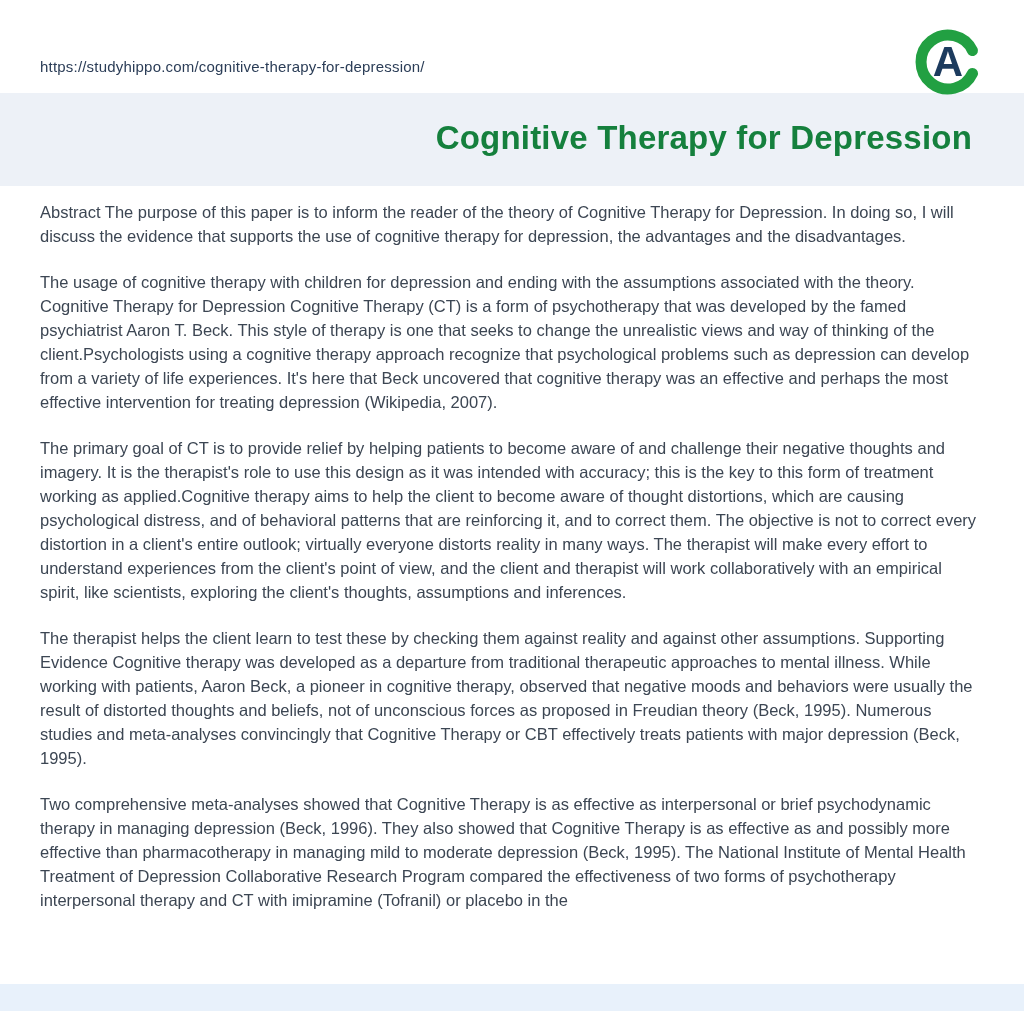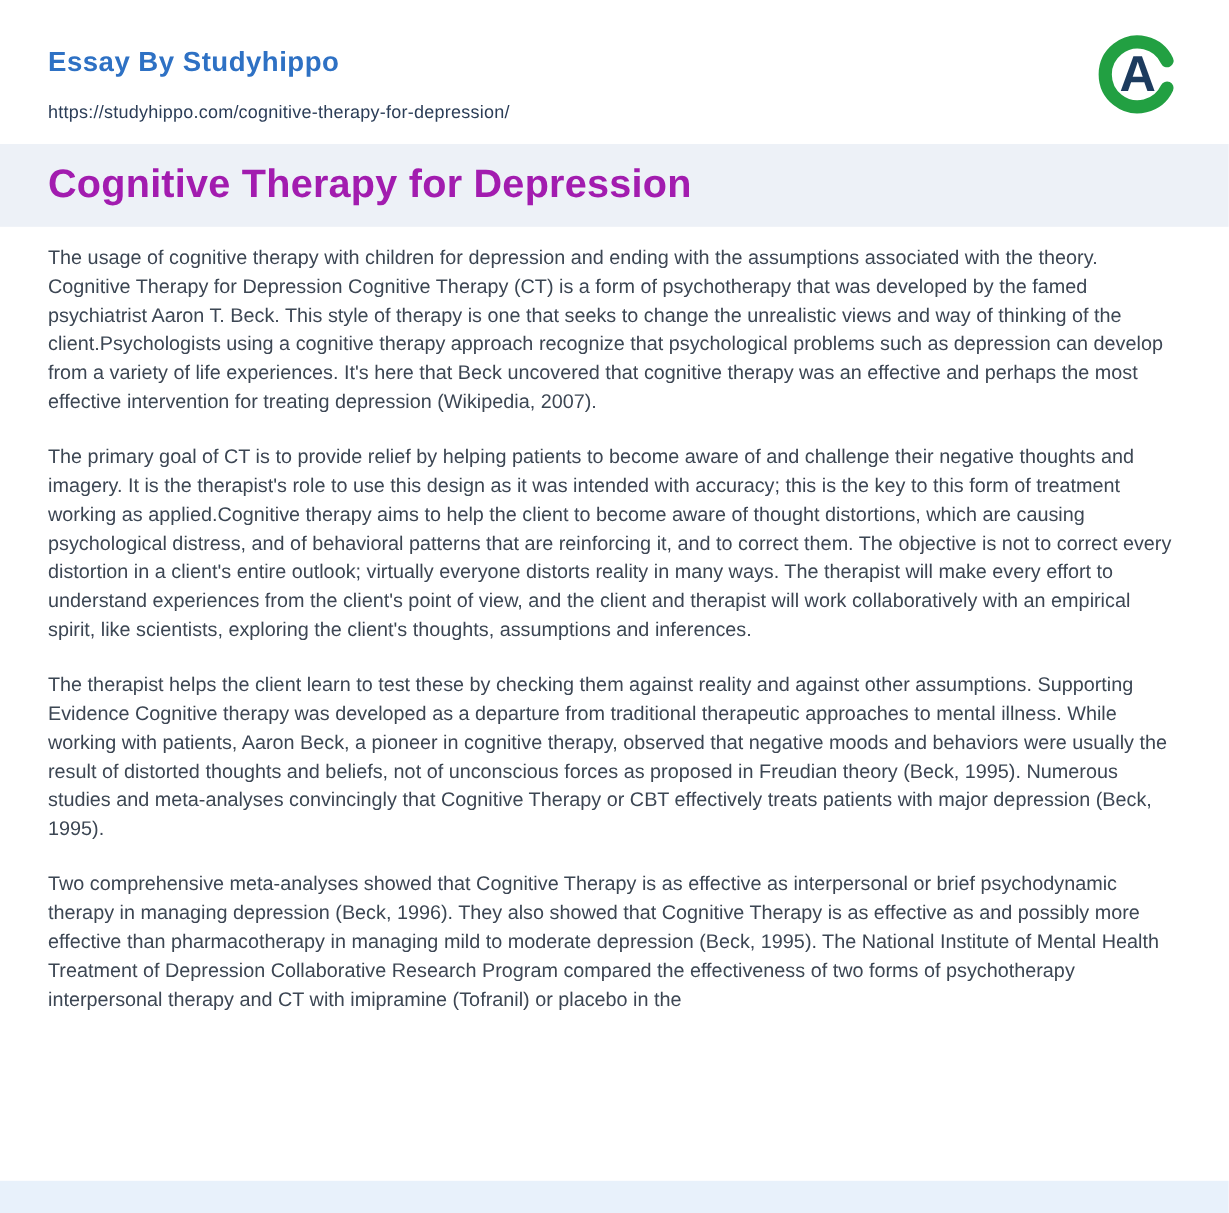--- a/index.html
+++ b/index.html
@@ -34,26 +34,27 @@
     right: 38px;
     width: 76px;
     height: 76px;
   }
   .title-band {
     margin-top: 18px;
     background: #edf1f7;
     padding: 13px 40px 16px 40px;
   }
   .page-title {
-    margin: 0;
+    margin: 12px;
     font-size: 33px;
     font-weight: 700;
-    color: #a21caf;
+    color: #15803d;
     letter-spacing: 0.2px;
     line-height: 1.2;
+    text-align: right;
   }
   .content {
     padding: 14px 40px 0 40px;
   }
   .content p {
     margin: 0 0 22px 0;
     font-size: 16.5px;
     line-height: 24px;
     color: #3c4653;
   }
@@ -63,34 +64,34 @@
     right: 0;
     bottom: 0;
     height: 27px;
     background: #e8f1fb;
   }
 </style>
 </head>
 <body>
 
 <header class="page-header">
-  <div class="brand">Essay By Studyhippo</div>
   <div class="source-url">https://studyhippo.com/cognitive-therapy-for-depression/</div>
   <div class="logo">
     <svg width="76" height="76" viewBox="0 0 76 76">
       <path d="M 62.5 49.4 A 27 27 0 1 1 62.5 26.6" fill="none" stroke="#22a042" stroke-width="11" stroke-linecap="round"></path>
       <text x="38" y="52" font-size="42" font-weight="bold" text-anchor="middle" fill="#1c3b5e" font-family="Liberation Sans, sans-serif">A</text>
     </svg>
   </div>
 </header>
 
 <div class="title-band">
   <h1 class="page-title">Cognitive Therapy for Depression</h1>
 </div>
 
 <main class="content">
+  <p>Abstract The purpose of this paper is to inform the reader of the theory of Cognitive Therapy for Depression. In doing so, I will discuss the evidence that supports the use of cognitive therapy for depression, the advantages and the disadvantages.</p>
   <p>The usage of cognitive therapy with children for depression and ending with the assumptions associated with the theory. Cognitive Therapy for Depression Cognitive Therapy (CT) is a form of psychotherapy that was developed by the famed psychiatrist Aaron T. Beck. This style of therapy is one that seeks to change the unrealistic views and way of thinking of the client.Psychologists using a cognitive therapy approach recognize that psychological problems such as depression can develop from a variety of life experiences. It's here that Beck uncovered that cognitive therapy was an effective and perhaps the most effective intervention for treating depression (Wikipedia, 2007).</p>
   <p>The primary goal of CT is to provide relief by helping patients to become aware of and challenge their negative thoughts and imagery. It is the therapist's role to use this design as it was intended with accuracy; this is the key to this form of treatment working as applied.Cognitive therapy aims to help the client to become aware of thought distortions, which are causing psychological distress, and of behavioral patterns that are reinforcing it, and to correct them. The objective is not to correct every distortion in a client's entire outlook; virtually everyone distorts reality in many ways. The therapist will make every effort to understand experiences from the client's point of view, and the client and therapist will work collaboratively with an empirical spirit, like scientists, exploring the client's thoughts, assumptions and inferences.</p>
   <p>The therapist helps the client learn to test these by checking them against reality and against other assumptions. Supporting Evidence Cognitive therapy was developed as a departure from traditional therapeutic approaches to mental illness. While working with patients, Aaron Beck, a pioneer in cognitive therapy, observed that negative moods and behaviors were usually the result of distorted thoughts and beliefs, not of unconscious forces as proposed in Freudian theory (Beck, 1995). Numerous studies and meta-analyses convincingly that Cognitive Therapy or CBT effectively treats patients with major depression (Beck, 1995).</p>
   <p>Two comprehensive meta-analyses showed that Cognitive Therapy is as effective as interpersonal or brief psychodynamic therapy in managing depression (Beck, 1996). They also showed that Cognitive Therapy is as effective as and possibly more effective than pharmacotherapy in managing mild to moderate depression (Beck, 1995). The National Institute of Mental Health Treatment of Depression Collaborative Research Program compared the effectiveness of two forms of psychotherapy interpersonal therapy and CT with imipramine (Tofranil) or placebo in the</p>
 </main>
 
 <footer class="footer-band"></footer>
 
 </body></html>

